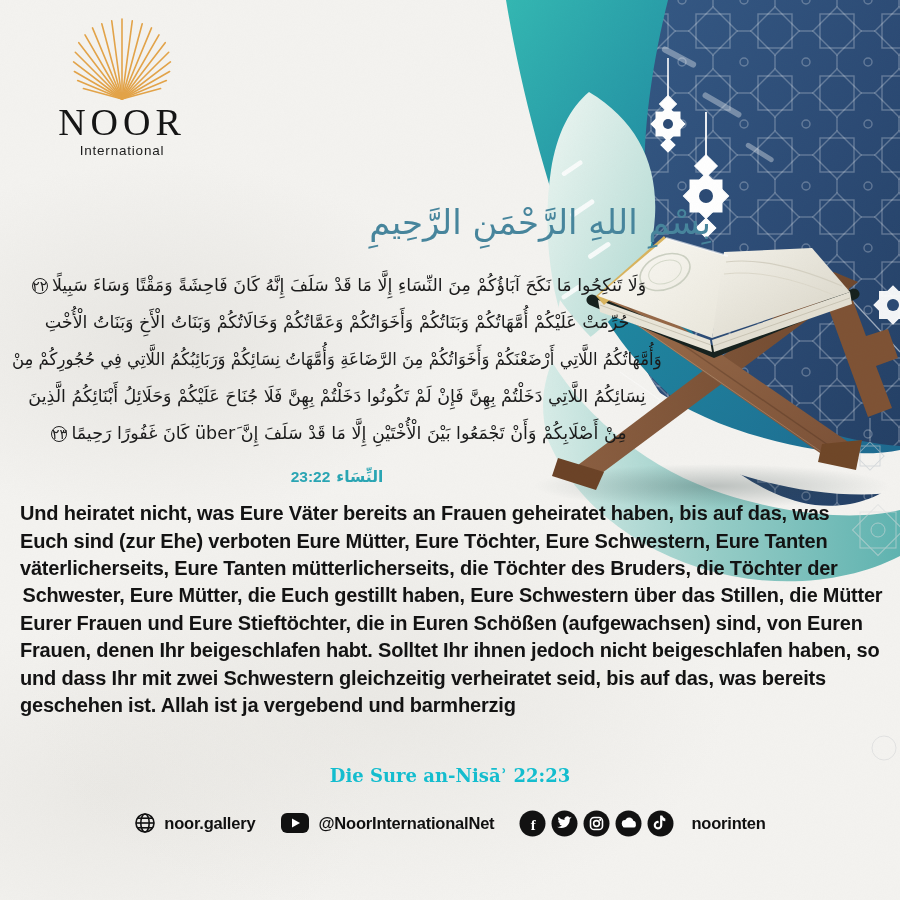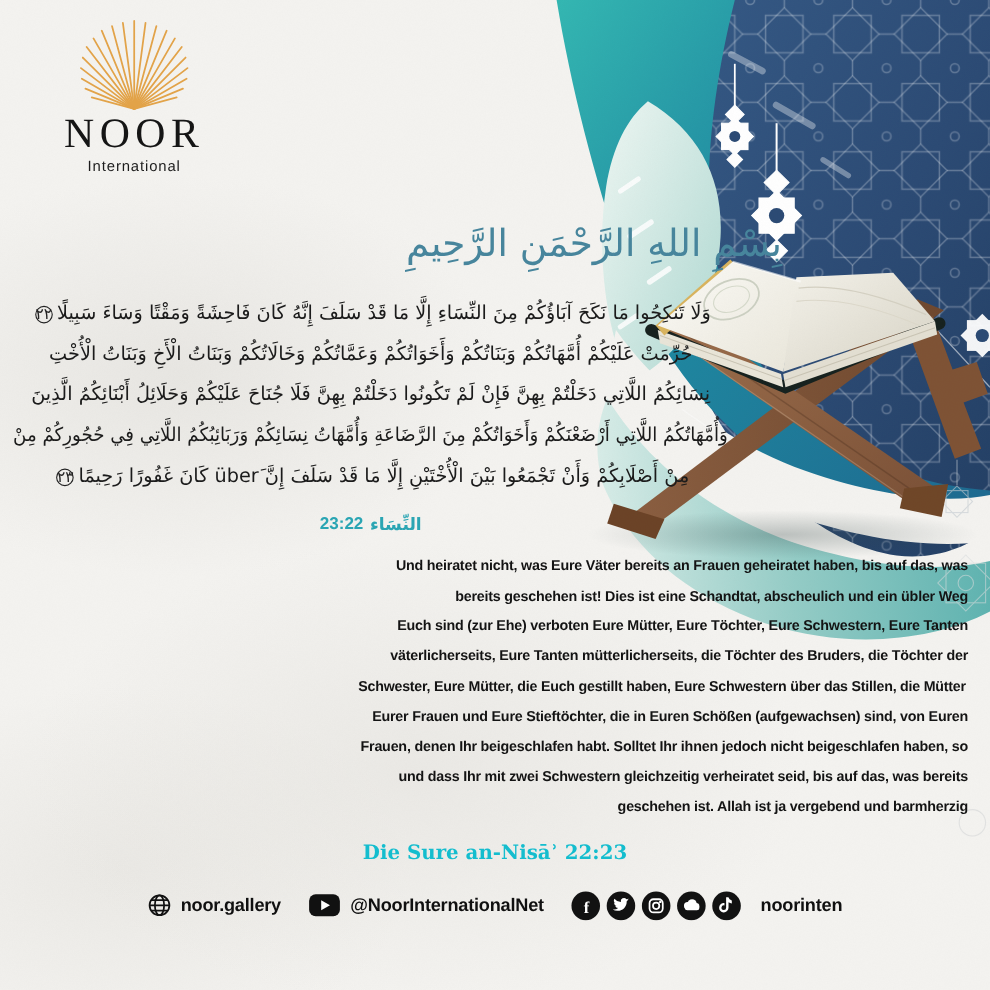--- a/index.html
+++ b/index.html
@@ -33,22 +33,22 @@
     font-family:"DejaVu Sans",sans-serif;font-size:17.5px;color:#1b1b1b;}
   .ayah{display:inline-flex;align-items:center;justify-content:center;width:16px;height:16px;border:1.2px solid #222;
     border-radius:50%;font-size:14px;line-height:1;margin:0 4px;color:#222;}
 
   .reference{position:absolute;left:12px;top:464px;width:650px;height:26px;display:flex;align-items:center;justify-content:center;
     gap:6px;color:#2aa5b3;font-weight:bold;font-size:15.5px;}
   .reference .surah{font-family:"DejaVu Sans",sans-serif;font-weight:bold;}
 
   
   .translation{position:absolute;left:20px;top:500px;width:860px;}
-  .t-line{height:27.4px;display:flex;align-items:center;justify-content:flex-end;
-    font-weight:bold;font-size:13px;color:#131313;letter-spacing:-.2px;}
+  .t-line{height:27.4px;display:flex;align-items:center;justify-content:flex-start;
+    font-weight:bold;font-size:20px;color:#131313;letter-spacing:-.2px;}
   .citation{position:absolute;left:20px;top:762px;width:860px;height:26px;display:flex;align-items:center;justify-content:center;
     font-family:"DejaVu Serif",serif;font-weight:bold;font-size:18px;color:#14bdce;}
 
   
   .footer{position:absolute;left:0;top:804px;width:900px;height:38px;display:flex;align-items:center;justify-content:center;gap:9px;}
   .footer .label{font-weight:bold;font-size:16.5px;color:#101010;letter-spacing:-.2px;}
   .footer .grp{display:flex;align-items:center;gap:8px;}
   .soc{display:flex;align-items:center;gap:5px;margin-left:16px;}
   .gap-l{margin-left:16px;}
 </style>
@@ -263,45 +263,42 @@
   <div class="quran" id="quran-lines">
     <div class="q-line">
       <span class="fitw"><span class="q-text">وَلَا تَنكِحُوا مَا نَكَحَ آبَاؤُكُمْ مِنَ النِّسَاءِ إِلَّا مَا قَدْ سَلَفَ إِنَّهُ كَانَ فَاحِشَةً وَمَقْتًا وَسَاءَ سَبِيلًا</span><span class="ayah">٢٢</span></span>
     </div>
 
     <div class="q-line">
       <span class="fitw"><span class="q-text">حُرِّمَتْ عَلَيْكُمْ أُمَّهَاتُكُمْ وَبَنَاتُكُمْ وَأَخَوَاتُكُمْ وَعَمَّاتُكُمْ وَخَالَاتُكُمْ وَبَنَاتُ الْأَخِ وَبَنَاتُ الْأُخْتِ</span></span>
     </div>
 
     <div class="q-line">
+      <span class="fitw" style="transform: scaleX(0.945);"><span class="q-text">وَأُمَّهَاتُكُمُ اللَّاتِي أَرْضَعْنَكُمْ وَأَخَوَاتُكُمْ مِنَ الرَّضَاعَةِ وَأُمَّهَاتُ نِسَائِكُمْ وَرَبَائِبُكُمُ اللَّاتِي فِي حُجُورِكُمْ مِنْ</span></span>
+    </div>
+
+    <div class="q-line">
       <span class="fitw"><span class="q-text">نِسَائِكُمُ اللَّاتِي دَخَلْتُمْ بِهِنَّ فَإِنْ لَمْ تَكُونُوا دَخَلْتُمْ بِهِنَّ فَلَا جُنَاحَ عَلَيْكُمْ وَحَلَائِلُ أَبْنَائِكُمُ الَّذِينَ</span></span>
-    </div>
-
-    <div class="q-line">
-      <span class="fitw" style="transform: scaleX(0.945);"><span class="q-text">وَأُمَّهَاتُكُمُ اللَّاتِي أَرْضَعْنَكُمْ وَأَخَوَاتُكُمْ مِنَ الرَّضَاعَةِ وَأُمَّهَاتُ نِسَائِكُمْ وَرَبَائِبُكُمُ اللَّاتِي فِي حُجُورِكُمْ مِنْ</span></span>
     </div>
 
     <div class="q-line">
       <span class="fitw"><span class="q-text">مِنْ أَصْلَابِكُمْ وَأَنْ تَجْمَعُوا بَيْنَ الْأُخْتَيْنِ إِلَّا مَا قَدْ سَلَفَ إِنَّ überَ كَانَ غَفُورًا رَحِيمًا</span><span class="ayah">٢٣</span></span>
     </div>
   </div>
 
   <div class="reference">
     <span>23:22</span>
     <span class="surah" dir="rtl">النِّسَاء</span>
   </div>
 
   <div class="translation" id="translation-lines">
     <div class="t-line">
       <span class="fitw t-text">Und heiratet nicht, was Eure Väter bereits an Frauen geheiratet haben, bis auf das, was</span>
     </div>
 
-    <div class="t-line">
-      <span class="fitw t-text">bereits geschehen ist! Dies ist eine Schandtat, abscheulich und ein übler Weg</span>
-    </div>
 
     <div class="t-line">
       <span class="fitw t-text">Euch sind (zur Ehe) verboten Eure Mütter, Eure Töchter, Eure Schwestern, Eure Tanten</span>
     </div>
 
     <div class="t-line">
       <span class="fitw t-text">väterlicherseits, Eure Tanten mütterlicherseits, die Töchter des Bruders, die Töchter der</span>
     </div>
 
     <div class="t-line">

